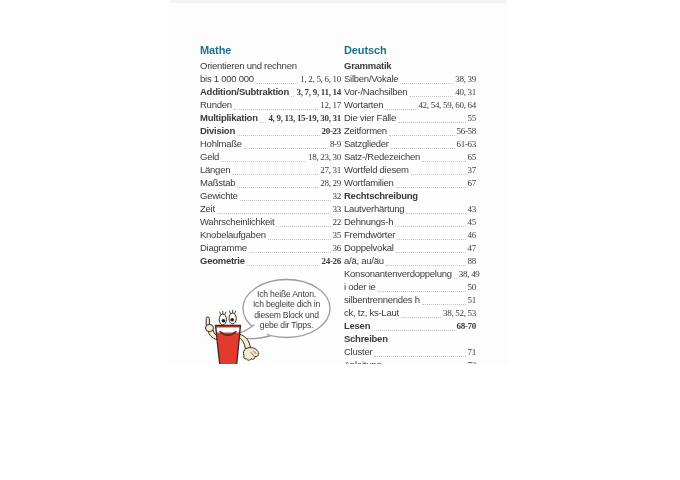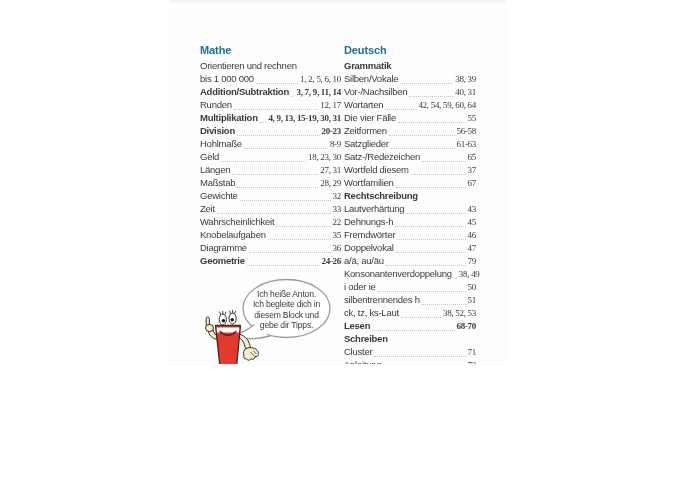--- a/index.html
+++ b/index.html
@@ -202,21 +202,21 @@
           <span class="toc-pages">46</span>
         </div>
         <div class="toc-row">
           <span class="toc-label">Doppelvokal</span>
           <span class="toc-leader"></span>
           <span class="toc-pages">47</span>
         </div>
         <div class="toc-row">
           <span class="toc-label">a/ä, au/äu</span>
           <span class="toc-leader"></span>
-          <span class="toc-pages">79</span>
+          <span class="toc-pages">88</span>
         </div>
         <div class="toc-row">
           <span class="toc-label">Konsonantenverdoppelung</span>
           <span class="toc-leader"></span>
           <span class="toc-pages">38, 49</span>
         </div>
         <div class="toc-row">
           <span class="toc-label">i oder ie</span>
           <span class="toc-leader"></span>
           <span class="toc-pages">50</span>

